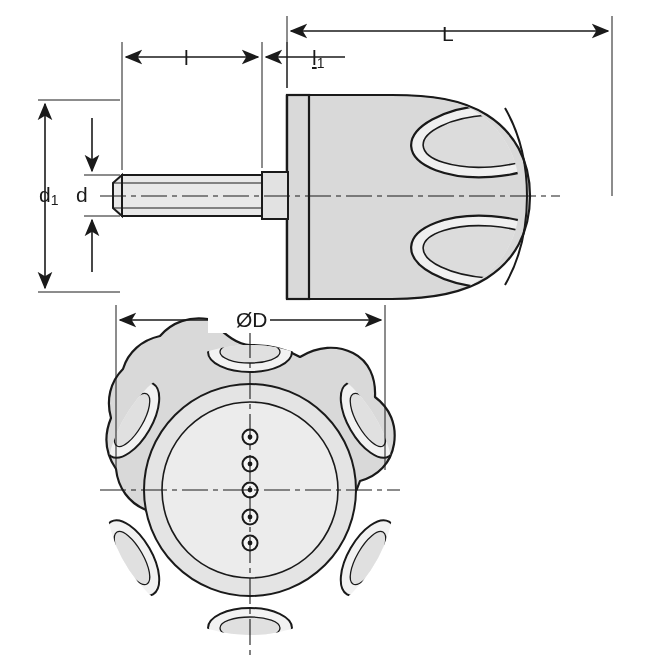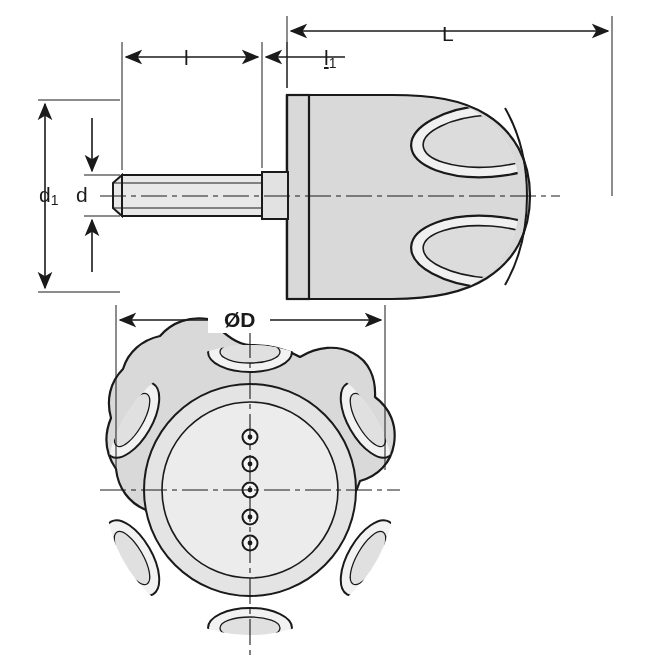--- a/index.html
+++ b/index.html
@@ -206,33 +206,33 @@
 
         <rect x="208" y="307" width="62" height="26" fill="#ffffff"></rect>
       </g>
     </g>
   </svg>
 
   <div class="dim-label" style="left:442px; top:22px;">
     <span>L</span>
   </div>
 
-  <div class="dim-label" style="left:324px; top:46px;text-decoration:underline;">
+  <div class="dim-label" style="left:312px; top:46px;text-decoration:underline;">
     <span>l</span><span class="sub">1</span>
   </div>
 
   <div class="dim-label" style="left:184px; top:46px;">
     <span>l</span>
   </div>
 
   <div class="dim-label" style="left:39px; top:183px;">
     <span>d</span><span class="sub">1</span>
   </div>
 
   <div class="dim-label" style="left:76px; top:183px;">
     <span>d</span>
   </div>
 
-  <div class="dim-label" style="left:224px; top:308px;font-weight:bold;">
+  <div class="dim-label" style="left:236px; top:308px;">
     <span>ØD</span>
   </div>
 
 </div>
 
 </body></html>

